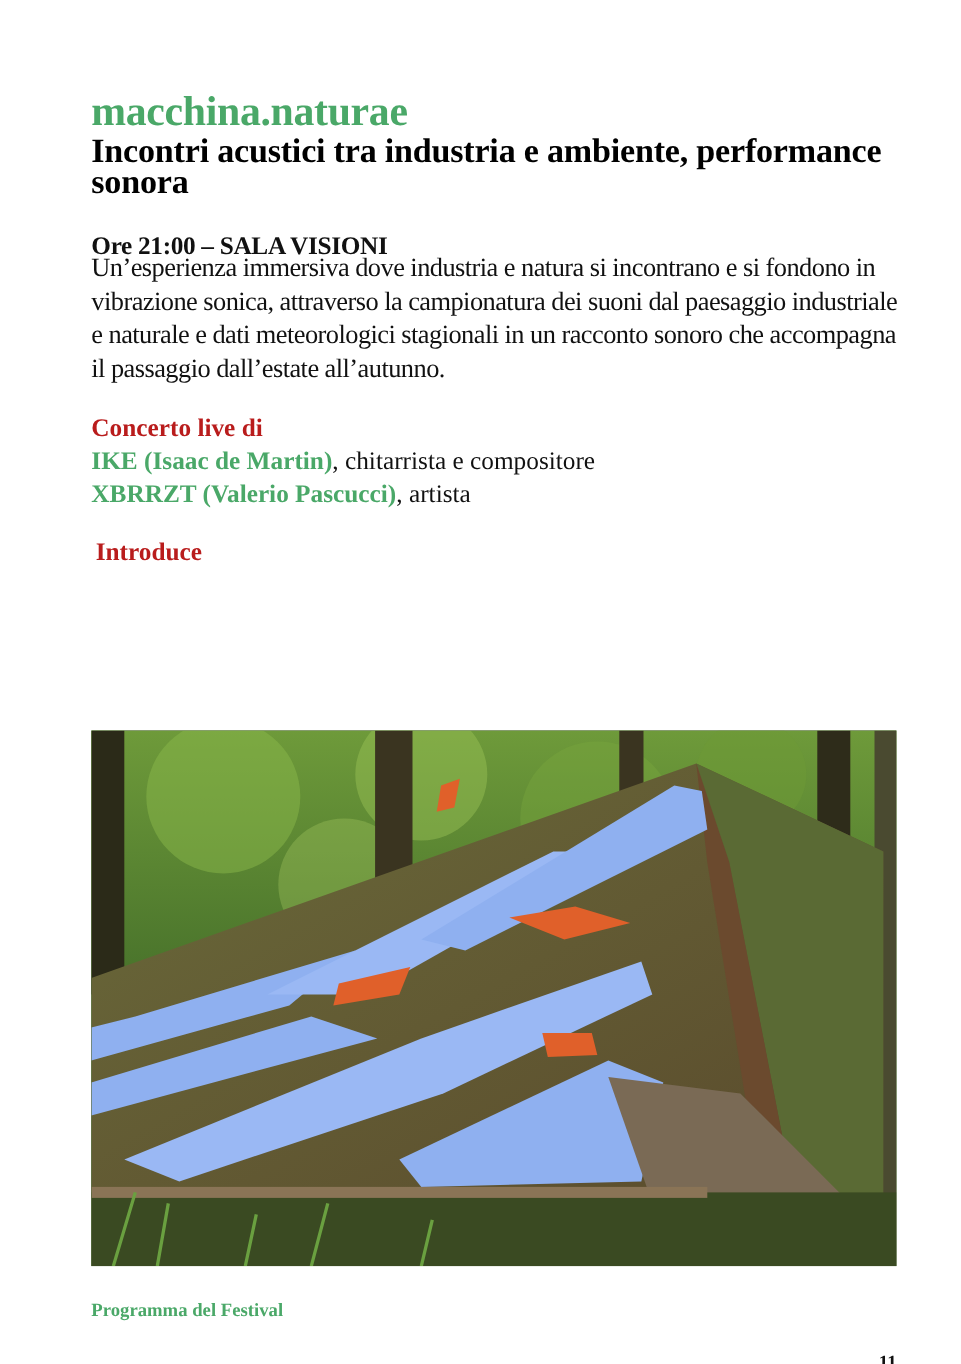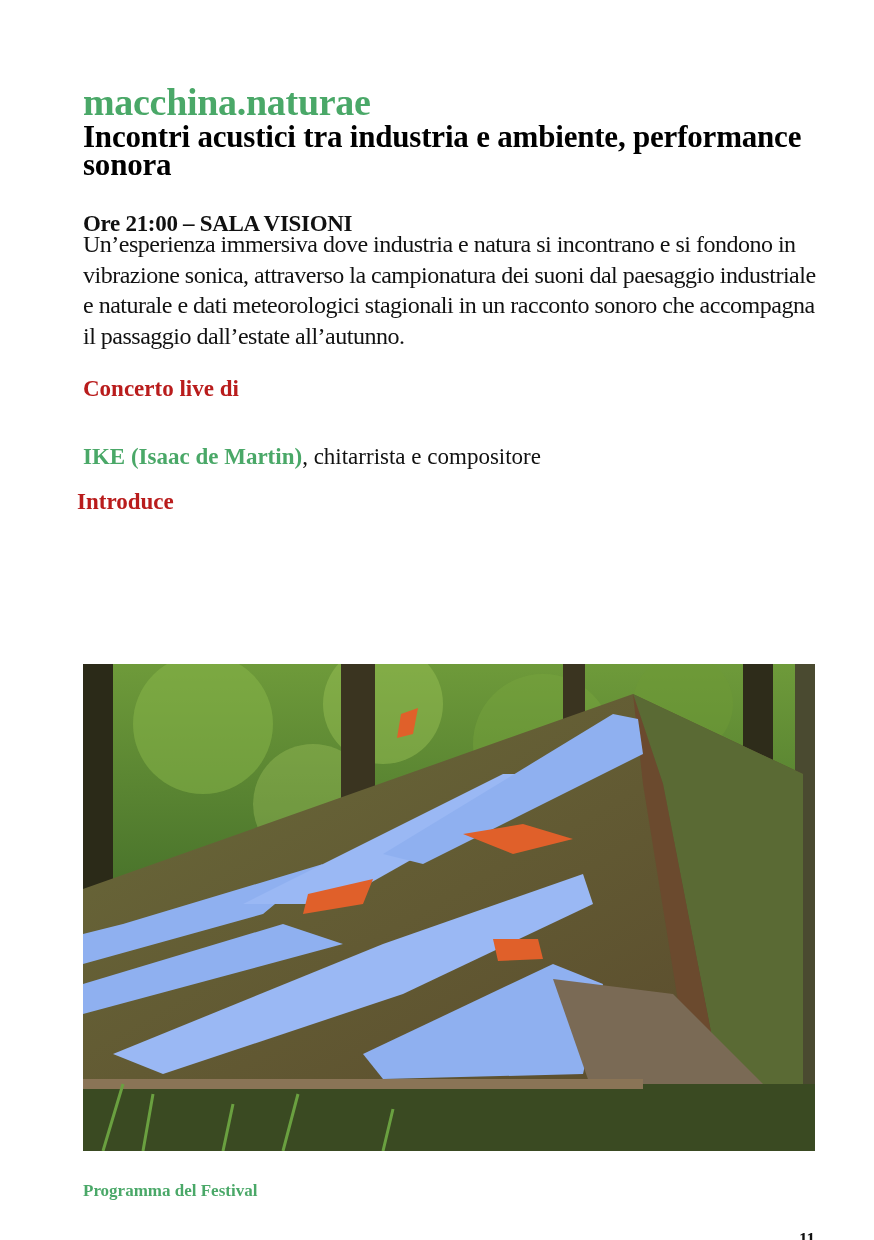--- a/index.html
+++ b/index.html
@@ -2,40 +2,43 @@
 <html><head>
   <meta charset="utf-8">
   <style>
     html, body { margin: 0; padding: 0; background: #ffffff; }
     body { width: 874px; height: 1240px; position: relative; overflow: hidden; font-family: "DejaVu Serif", "Liberation Serif", serif; color: #111111; }
     .title { position: absolute; left: 83px; top: 80px; font-family: "Liberation Serif", serif; font-weight: bold; font-size: 38px; line-height: 44px; color: #4aa868; letter-spacing: -0.3px; }
     .subtitle { position: absolute; left: 83px; top: 123px; font-family: "Liberation Serif", serif; font-weight: bold; font-size: 31px; line-height: 28px; color: #000000; letter-spacing: -0.2px; }
     .time { position: absolute; left: 83px; top: 165px; font-family: "Liberation Serif", serif; font-weight: bold; font-size: 23px; line-height: 28px; color: #111; letter-spacing: -0.3px; margin-top: 45px; }
     .body-text { position: absolute; left: 83px; top: 205px; width: 740px; font-family: "Liberation Serif", serif; font-size: 24px; line-height: 30.5px; color: #111; letter-spacing: -0.5px; margin-top: 24px; }
     .section-head { font-family: "Liberation Serif", serif; font-weight: bold; font-size: 23px; line-height: 30px; color: #b91c1c; }
-    .credit-line { font-family: "Liberation Serif", serif; font-size: 23px; line-height: 30px; color: #111; margin-top: 38px; }
+    .credit-line { font-family: "Liberation Serif", serif; font-size: 23px; line-height: 30px; color: #111; }
     .name { color: #4aa868; font-weight: bold; }
     .block-concert { position: absolute; left: 83px; top: 374px; }
-    .block-intro { position: absolute; left: 77px; top: 487px; }
+    .block-intro { position: absolute; left: 87px; top: 487px; }
     .photo { position: absolute; left: 83px; top: 664px; width: 732px; height: 487px; overflow: hidden; background: #3d5a1e; }
     .footer-left { position: absolute; left: 83px; top: 1181px; font-family: "Liberation Serif", serif; font-weight: bold; font-size: 17px; color: #4aa868; }
     .footer-right { position: absolute; right: 59px; top: 1181px; font-family: "Liberation Serif", serif; font-weight: bold; font-size: 17px; color: #111; margin-top: 48px; }
   </style>
 </head>
 <body>
 
 <div class="title">macchina.naturae</div>
 <div class="subtitle">Incontri acustici tra industria e ambiente, performance sonora</div>
 <div class="time">Ore 21:00 – SALA VISIONI</div>
 <div class="body-text">Un’esperienza immersiva dove industria e natura si incontrano e si fondono in vibrazione sonica, attraverso la campionatura dei suoni dal paesaggio industriale e naturale e dati meteorologici stagionali in un racconto sonoro che accompagna il passaggio dall’estate all’autunno.</div>
 
 <div class="block-concert">
   <div class="section-head">Concerto live di</div>
   <div class="credit-line">
     <span class="name">IKE (Isaac de Martin)</span><span>, chitarrista e compositore</span>
+  </div>
+  <div class="credit-line">
+    <span class="name">XBRRZT (Valerio Pascucci)</span><span>, artista</span>
   </div>
 </div>
 
 <div class="block-intro">
   <div class="section-head">Introduce</div>
 </div>
 
 <div class="photo">
   <svg width="732" height="487" viewBox="0 0 732 487" xmlns="http://www.w3.org/2000/svg">
     <defs>

